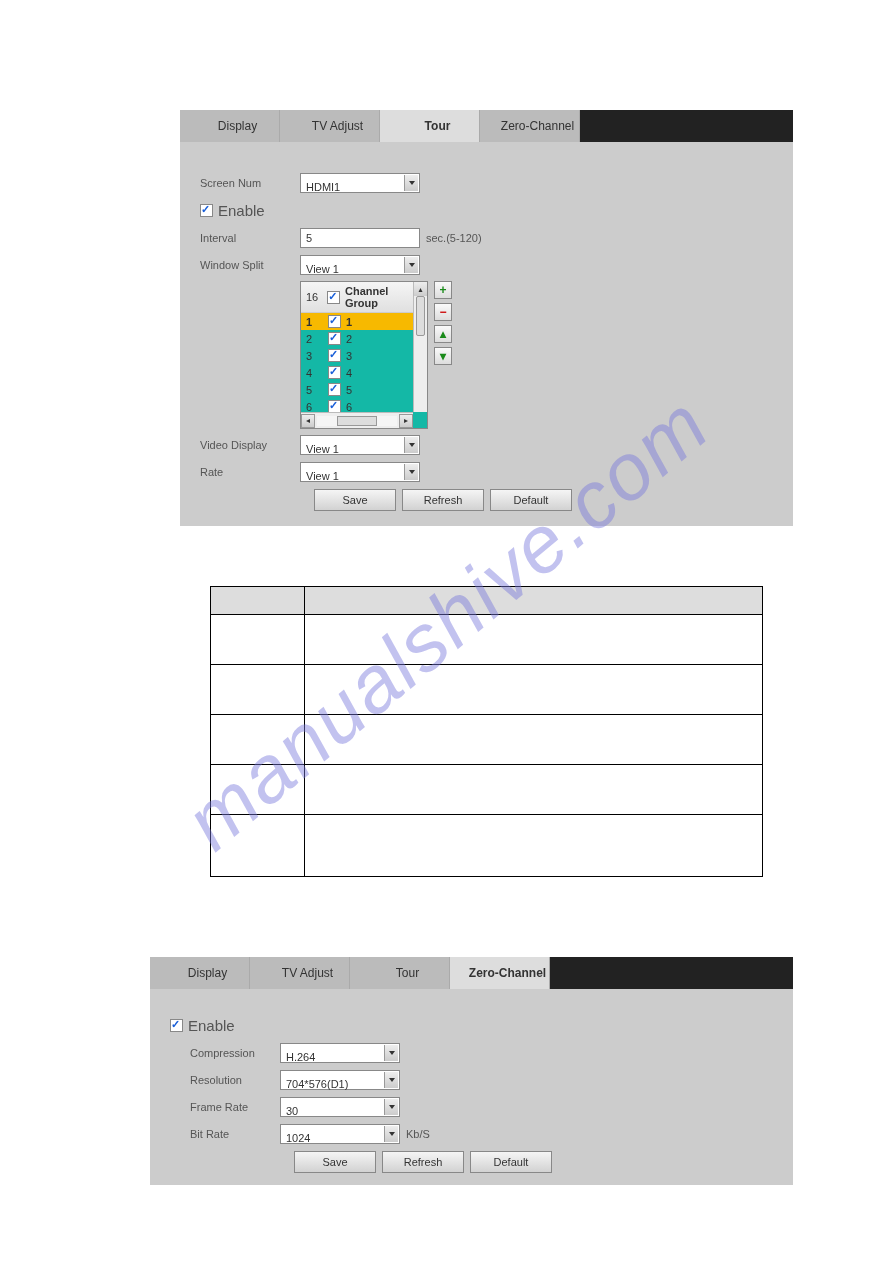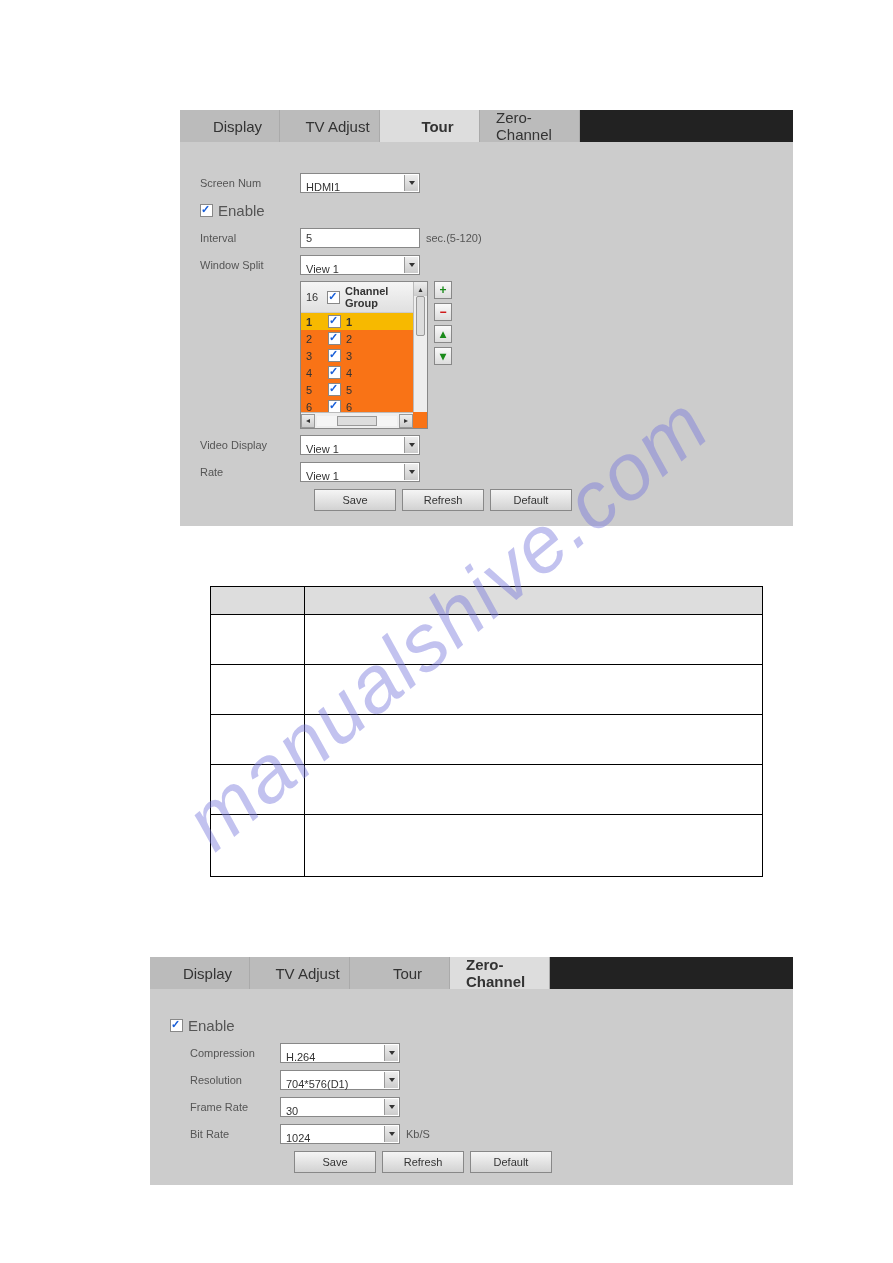--- a/index.html
+++ b/index.html
@@ -1,40 +1,40 @@
 <!DOCTYPE html>
 <html><head>
   <meta charset="utf-8">
   <style>
     * { box-sizing: border-box; margin: 0; padding: 0; }
     body { font-family: Arial, sans-serif; font-size: 12px; background: #fff; width: 893px; position: relative; color: #333; }
     .watermark { position: absolute; left: 50%; top: 50%; transform: translate(-50%, -50%) rotate(-40deg); font-size: 80px; color: rgba(120,120,220,0.45); font-style: italic; font-weight: 400; pointer-events: none; z-index: 100; white-space: nowrap; letter-spacing: 2px; }
     .panel { background: #ccc; margin: 110px 100px 60px 180px; position: relative; }
     .panel2 { background: #ccc; margin: 40px 100px 60px 150px; position: relative; }
     .tabbar { display: flex; height: 32px; }
-    .tab { flex: 0 0 100px; display: flex; align-items: center; justify-content: center; font-size: 15px; background: #bbb; border-right: 1px solid #aaa; cursor: pointer; padding-left: 16px; }
+    .tab { flex: 0 0 100px; display: flex; align-items: center; justify-content: center; font-size: 12px; background: #bbb; border-right: 1px solid #aaa; cursor: pointer; padding-left: 16px; }
     .tab.active { background: #ddd; font-weight: bold; }
     .tabbar .filler { flex: 1; background: #222; }
     .panel-body { background: #ccc; padding: 30px 20px 15px 20px; }
     .panel2 .panel-body { padding: 25px 10px 12px 10px; }
     .row { display: flex; align-items: center; margin-bottom: 5px; min-height: 22px; }
     .label { flex: 0 0 100px; color: #555; font-size: 11px; }
     .panel2 .label { flex: 0 0 90px; margin-left: 30px; }
     .enable-row { margin-bottom: 6px; margin-left: 0; }
     .panel2 .enable-row { margin-left: 10px; }
     .select-wrap { position: relative; display: inline-block; background: #fff; border: 1px solid #888; height: 20px; line-height: 18px; padding: 4px 18px 0 5px; font-size: 11px; min-width: 120px; }
     .select-wrap .arrow { position: absolute; right: 1px; top: 1px; bottom: 1px; width: 14px; background: linear-gradient(#eee,#ccc); border-left: 1px solid #999; display: flex; align-items: center; justify-content: center; }
     .select-wrap .arrow::after { content: ""; border-left: 3px solid transparent; border-right: 3px solid transparent; border-top: 4px solid #333; }
     .input-text { background: #fff; border: 1px solid #888; height: 20px; line-height: 18px; padding: 0 5px; font-size: 11px; min-width: 120px; display: inline-block; }
     .unit { margin-left: 6px; color: #555; font-size: 11px; }
     .checkbox { display: inline-block; width: 13px; height: 13px; background: #fff; border: 1px solid #888; margin-right: 5px; position: relative; vertical-align: middle; }
     .checkbox.checked::after { content: '✓'; color: #1a5fd8; font-size: 11px; font-weight: bold; position: absolute; top: -2px; left: 0; }
     .chlabel { vertical-align: middle; color: #555; font-size: 15px; }
     .listbox-area { display: flex; align-items: flex-start; }
-    .listbox { background: #f97316; border: 1px solid #888; width: 128px; height: 148px; position: relative; overflow: hidden; }
+    .listbox { background: #14b8a6; border: 1px solid #888; width: 128px; height: 148px; position: relative; overflow: hidden; }
     .listhead { display: flex; align-items: center; padding: 3px 5px; background: linear-gradient(#f5f5f5,#e0e0e0); border-bottom: 1px solid #ccc; font-size: 11px; }
     .listhead .num { width: 22px; display: inline-block; }
     .listrow { display: flex; align-items: center; padding: 2px 5px; font-size: 11px; }
     .listrow.sel { background: #f7b900; font-weight: bold; }
     .listrow .num { width: 22px; display: inline-block; }
     .scrolltrack { position: absolute; right: 0; top: 0; bottom: 16px; width: 14px; background: #eee; border-left: 1px solid #bbb; }
     .scrollthumb { position: absolute; top: 14px; height: 40px; left: 2px; right: 2px; background: #ddd; border: 1px solid #999; border-radius: 2px; }
     .scrollbtn { position: absolute; left: 0; right: 0; height: 14px; background: linear-gradient(#eee,#ccc); display: flex; align-items: center; justify-content: center; font-size: 8px; }
     .scrollbtn.top { top: 0; }
     .scrollbtn.top::after { content: "▴"; color: #333; font-size: 8px; }

